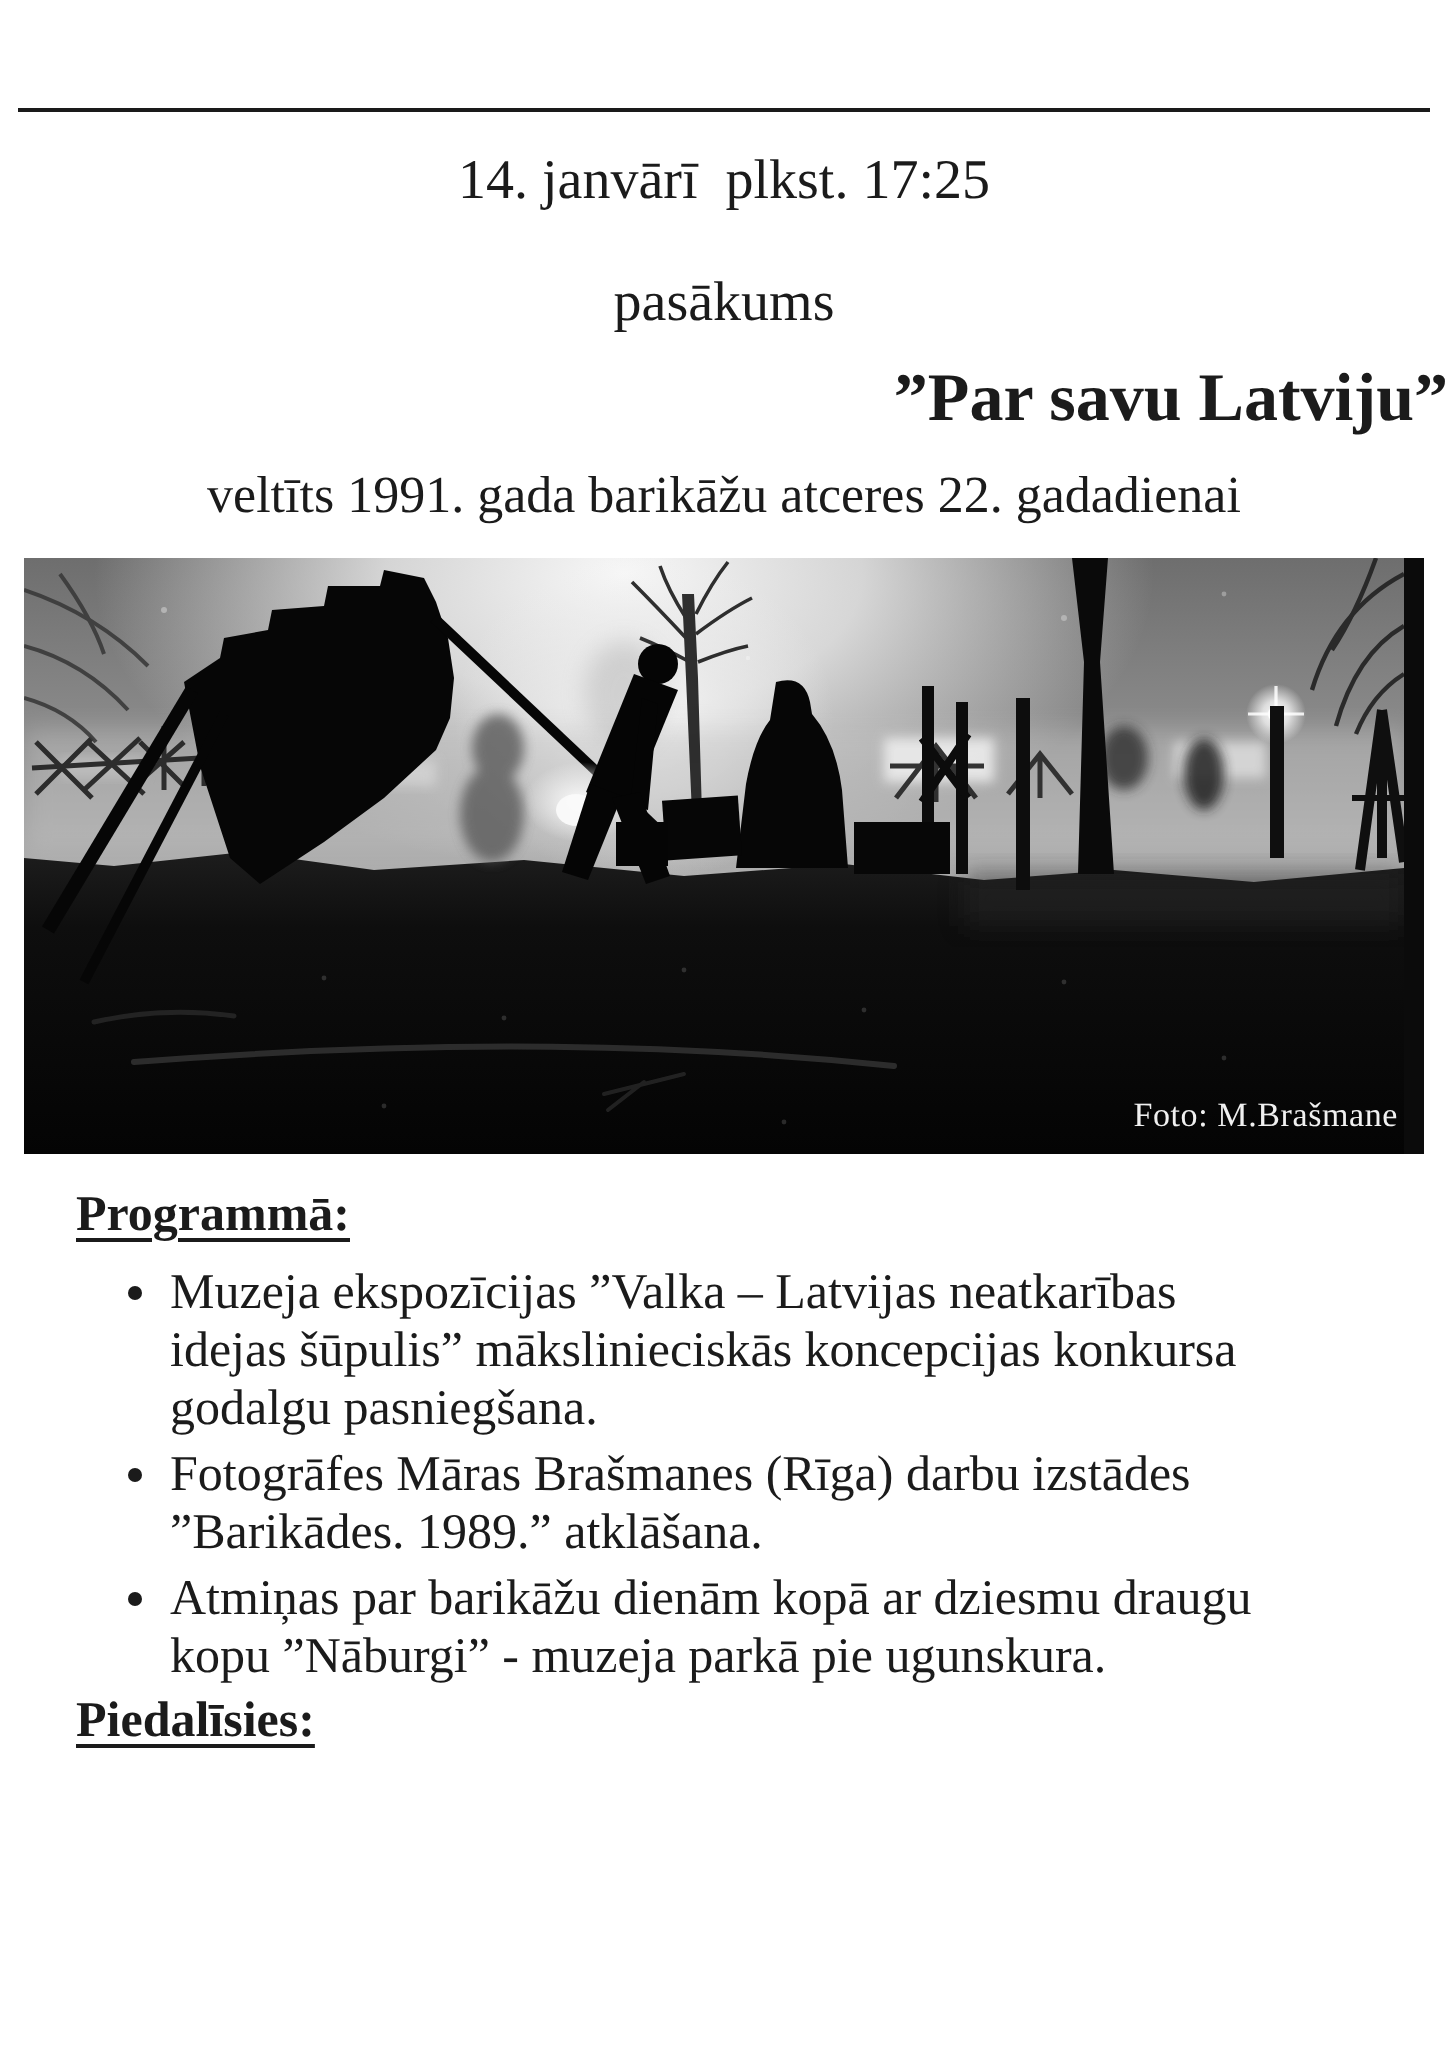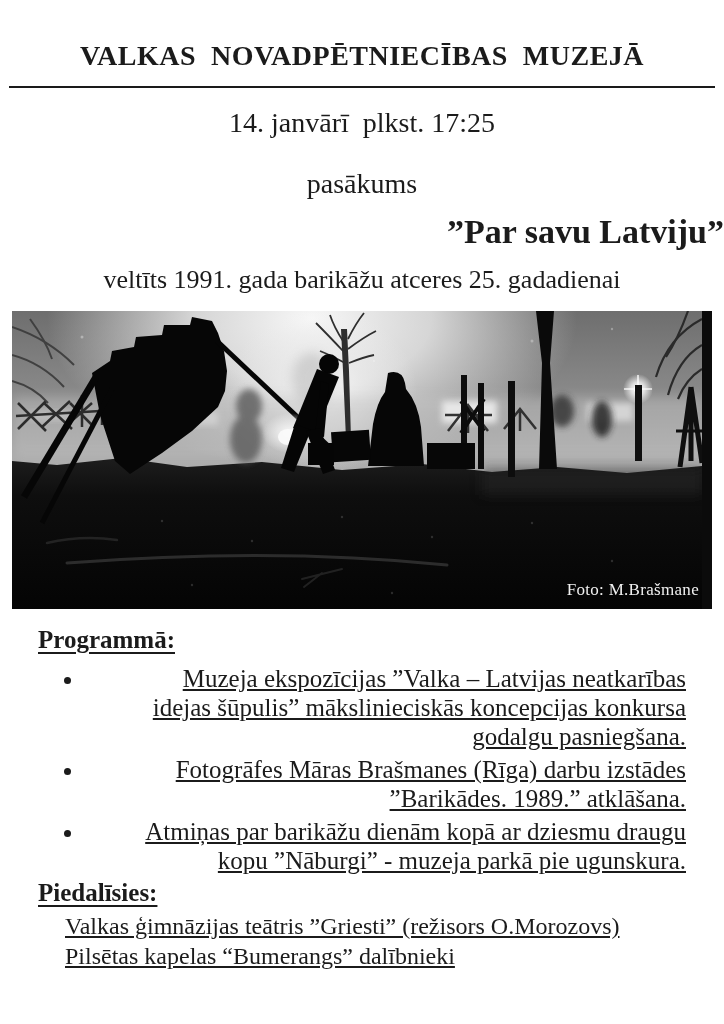--- a/index.html
+++ b/index.html
@@ -33,54 +33,52 @@
     width:700px; height:298px;
     margin:15px auto 0 auto;
     background:#0b0b0b;
   }
   .photo svg { display:block; width:690px; height:298px; }
   .photo-credit {
     position:absolute; right:13px; bottom:9px;
     color:#f0f0f0; font-size:17px; letter-spacing:0.3px;
   }
 
-  .section { margin:17px 38px 0 38px;text-decoration:underline; }
+  .section { margin:17px 38px 0 38px; }
   .section-heading {
     font-size:25px; font-weight:bold; line-height:28px;
     text-decoration:underline;
     text-decoration-thickness:2px;
     text-underline-offset:4px;
     display:inline-block;
   }
   ul.program-list {
     margin:10px 0 0 0;
     padding:0 0 0 47px;
     list-style:disc;
   }
   ul.program-list li {
     font-size:25px; line-height:29px;
     margin:0 0 4px 0;
-    text-align:right;
   }
   .participants-list { margin:4px 0 0 27px; }
   .participant-line { font-size:24px; line-height:30px; }
 </style>
 </head>
 <body>
 
 <div class="page">
 
-  <div class="center museum-title pre">VALKAS  NOVADPĒTNIECĪBAS  MUZEJĀ</div>
 
   <hr class="rule">
 
   <div class="center event-datetime pre">14. janvārī  plkst. 17:25</div>
   <div class="center event-kind">pasākums</div>
   <div class="center event-title">”Par savu Latviju”</div>
-  <div class="center event-dedication">veltīts 1991. gada barikāžu atceres 25. gadadienai</div>
+  <div class="center event-dedication">veltīts 1991. gada barikāžu atceres 22. gadadienai</div>
 
   <div class="photo">
     <svg viewBox="0 0 690 298" aria-hidden="true">
       <defs>
         <linearGradient id="sky" x1="0" y1="0" x2="0" y2="1">
           <stop offset="0" stop-color="#6e6e6e"></stop>
           <stop offset="0.55" stop-color="#8f8f8f"></stop>
           <stop offset="1" stop-color="#b8b8b8"></stop>
         </linearGradient>
         <radialGradient id="glow" cx="0.5" cy="0.5" r="0.5">
@@ -237,19 +235,15 @@
 godalgu pasniegšana.</li>
       <li class="pre">Fotogrāfes Māras Brašmanes (Rīga) darbu izstādes
 ”Barikādes. 1989.” atklāšana.</li>
       <li class="pre">Atmiņas par barikāžu dienām kopā ar dziesmu draugu
 kopu ”Nāburgi” - muzeja parkā pie ugunskura.</li>
     </ul>
   </div>
 
   <div class="section" style="margin-top:2px;">
     <span class="section-heading">Piedalīsies:</span>
-    <div class="participants-list">
-      <div class="participant-line">Valkas ģimnāzijas teātris ”Griesti” (režisors O.Morozovs)</div>
-      <div class="participant-line">Pilsētas kapelas “Bumerangs” dalībnieki</div>
-    </div>
   </div>
 
 </div>
 
 </body></html>

